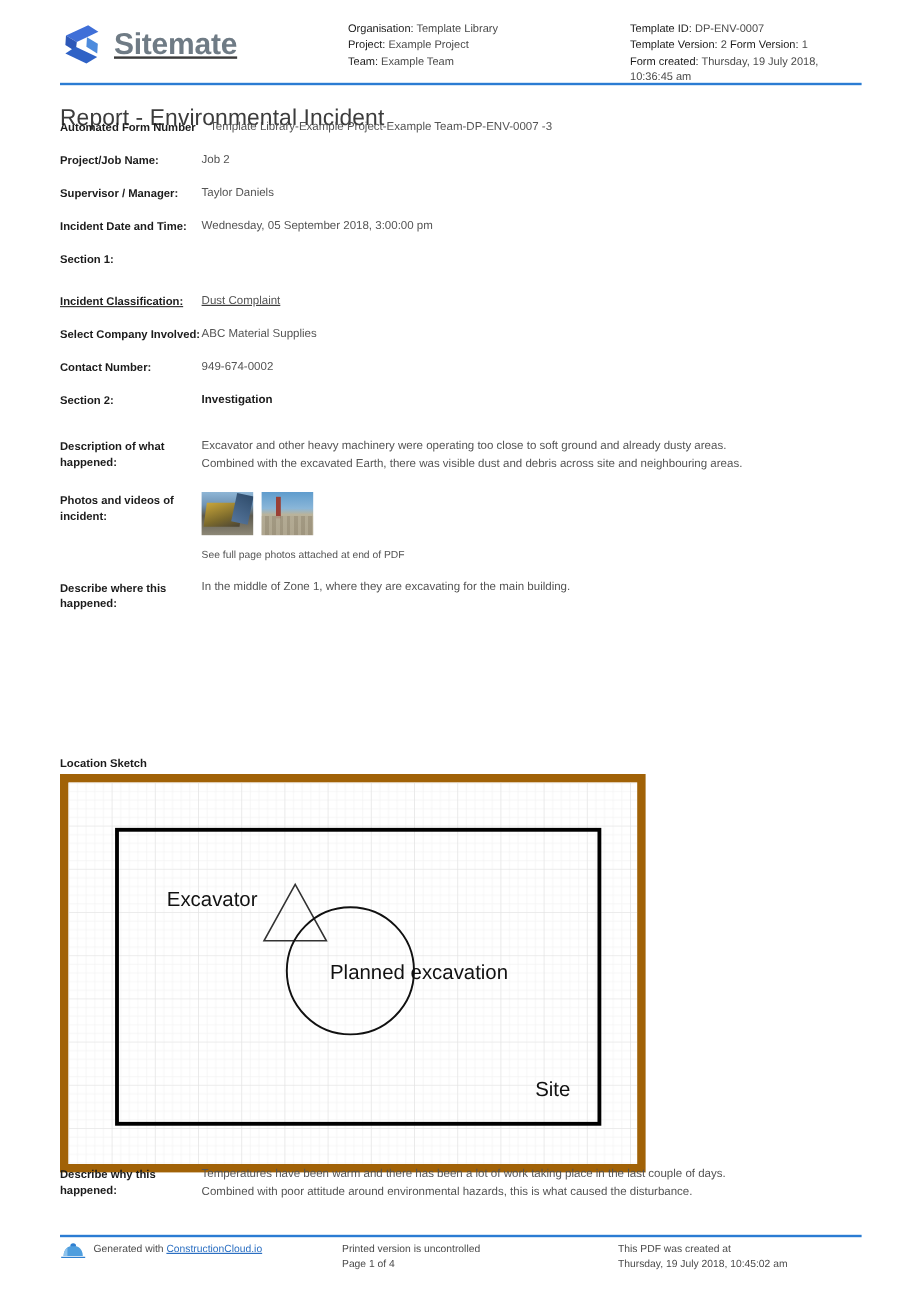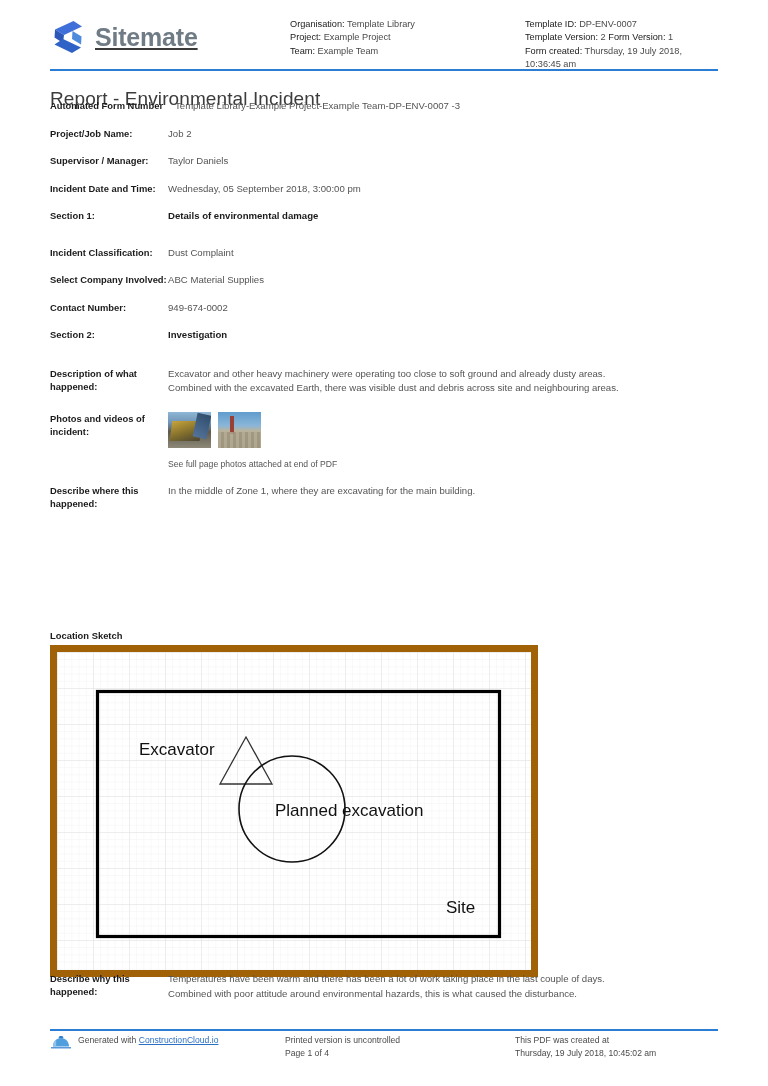--- a/index.html
+++ b/index.html
@@ -268,24 +268,23 @@
       <div class="value">Taylor Daniels</div>
     </div>
 
     <div class="row" style="margin-top:13px;">
       <div class="label">Incident Date and Time:</div>
       <div class="value">Wednesday, 05 September 2018, 3:00:00 pm</div>
     </div>
 
     <div class="row" style="margin-top:12px;">
       <div class="label">Section 1:</div>
-      <div class="value bold">Details of environmental damage</div>
-    </div>
-
-    <div class="row" style="margin-top:22px;">
+    </div>
+
+    <div class="row" style="margin-top:22px;text-decoration:underline;">
       <div class="label">Incident Classification:</div>
       <div class="value">Dust Complaint</div>
     </div>
 
     <div class="row" style="margin-top:13px;">
       <div class="label">Select Company Involved:</div>
       <div class="value">ABC Material Supplies</div>
     </div>
 
     <div class="row" style="margin-top:13px;">

